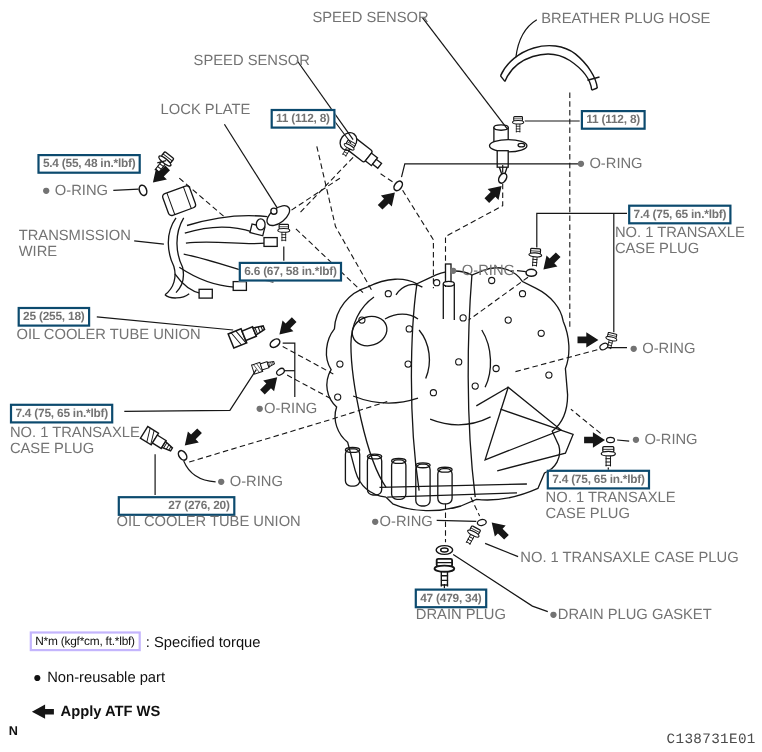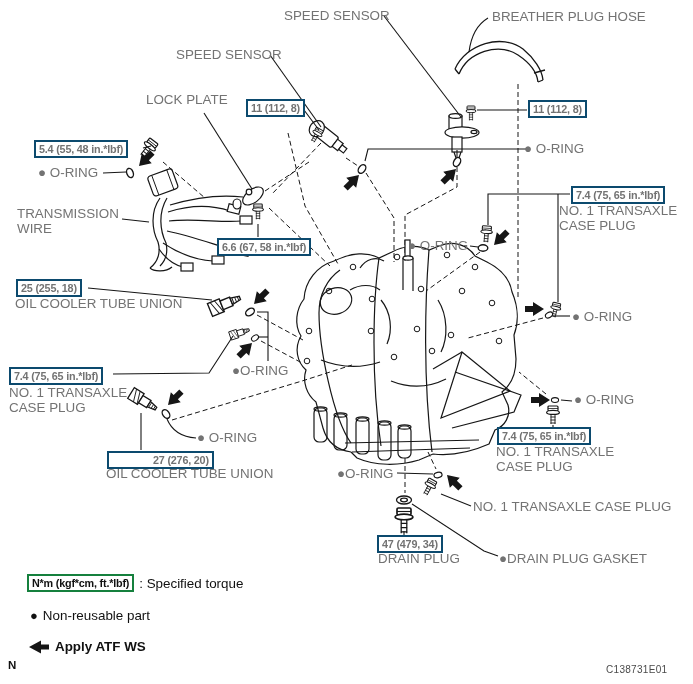--- a/index.html
+++ b/index.html
@@ -5,25 +5,25 @@
   html,body{margin:0;padding:0;background:#fff;}
   #stage{position:relative;width:693px;height:684px;background:#ffffff;overflow:hidden;
          font-family:"Liberation Sans",sans-serif;color:#111;}
   #art{position:absolute;left:0;top:0;z-index:1;}
   #callout-layer .callout{position:absolute;z-index:3;font-size:13.4px;line-height:15px;
      color:#737373;white-space:nowrap;}
   #callout-layer .callout.torque{font-weight:bold;font-size:10.8px;line-height:12px;
      border:2px solid #0c4a6e;padding:1px 3px;background:#fff;letter-spacing:-0.2px;}
   .legend-row{position:absolute;z-index:3;display:flex;align-items:center;gap:5px;
      font-size:13.4px;white-space:nowrap;}
-  .torque-sample{font-weight:bold;font-size:10.8px;line-height:12px;border:2px solid #15803d;
+  .torque-sample{font-weight:normal;font-size:10.8px;line-height:12px;border:2px solid #c4b5fd;
      padding:1px 3px;background:#fff;letter-spacing:-0.2px;}
   .dot-glyph{font-size:13px;line-height:13px;}
   #footer-letter{position:absolute;left:8px;top:659px;z-index:3;font-size:11.5px;font-weight:bold;}
-  #figure-code{position:absolute;left:606px;top:664px;z-index:3;font-size:10px;color:#4a4a4a;letter-spacing:.3px;}
+  #figure-code{position:absolute;left:606px;top:664px;z-index:3;font-size:13px;color:#4a4a4a;letter-spacing:.3px;font-family:Liberation Mono, monospace;}
 </style>
 </head>
 <body>
 
 <div id="stage">
 
   <svg id="art" width="693" height="684" viewBox="0 0 693 684">
     <defs>
       <g id="arrow-shape">
         <path d="M0,0 L11,-7 L11,-3 L19,-3 L19,3 L11,3 L11,7 Z" fill="#161616" stroke="none"></path>

